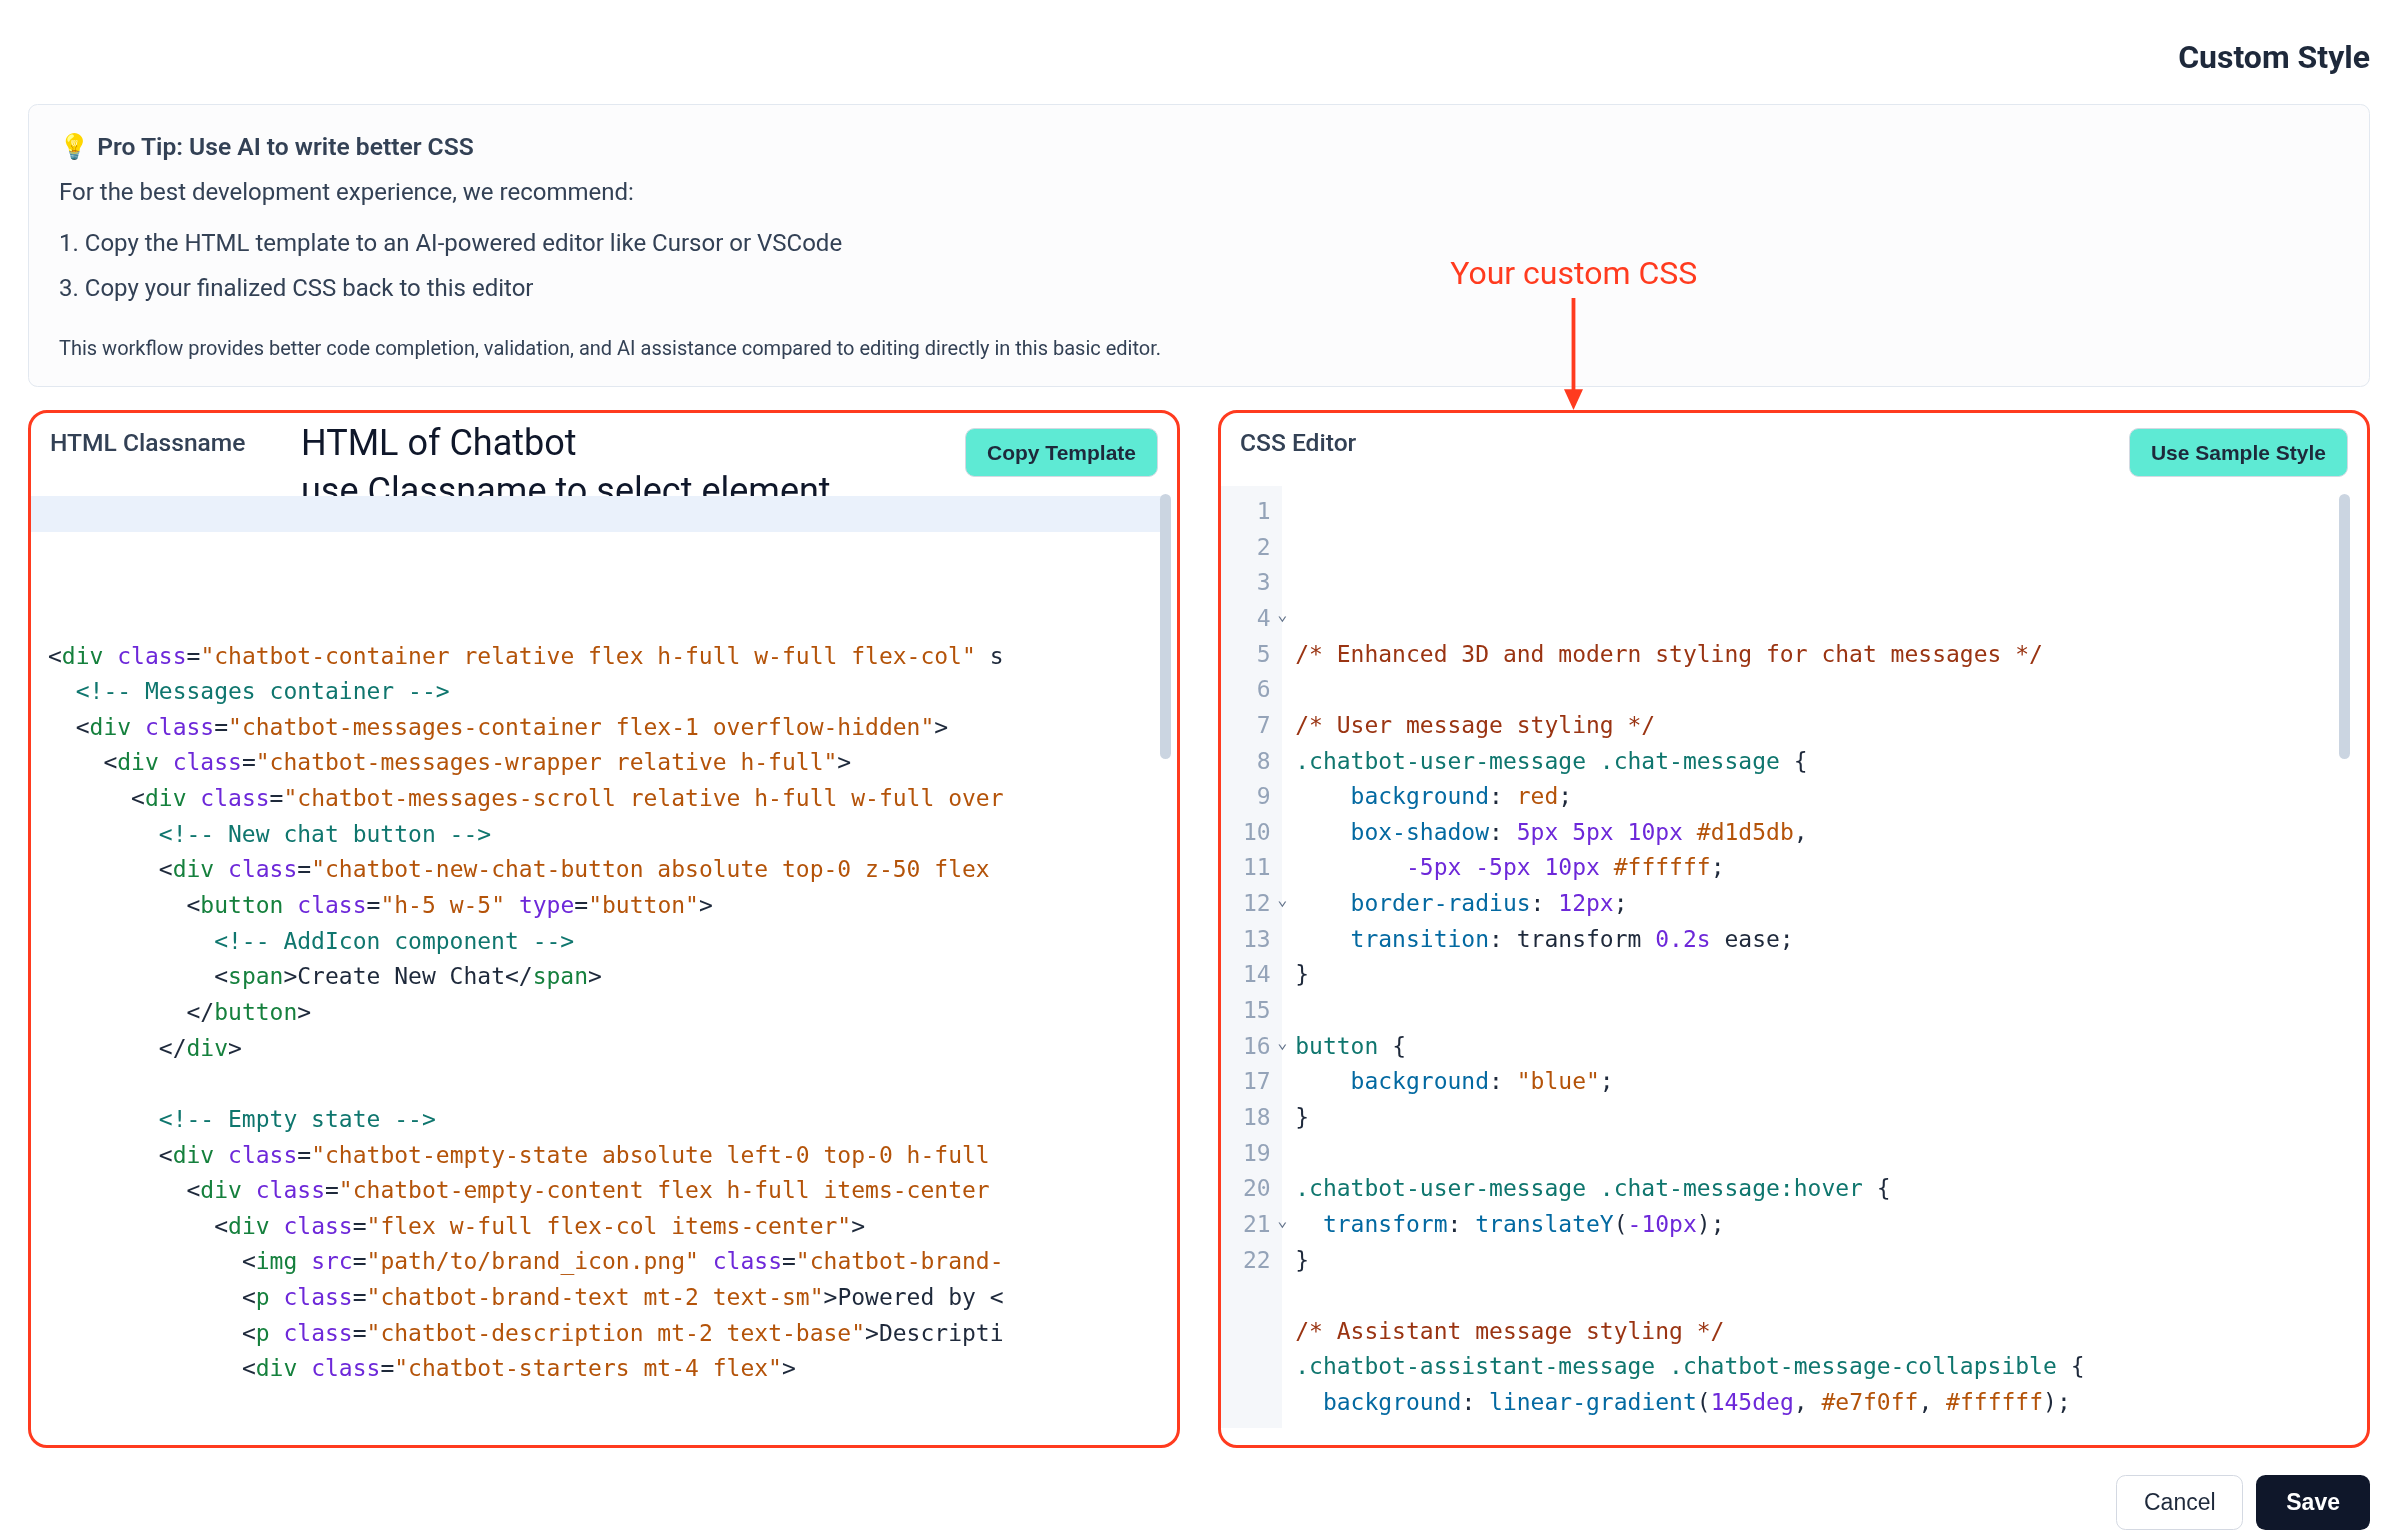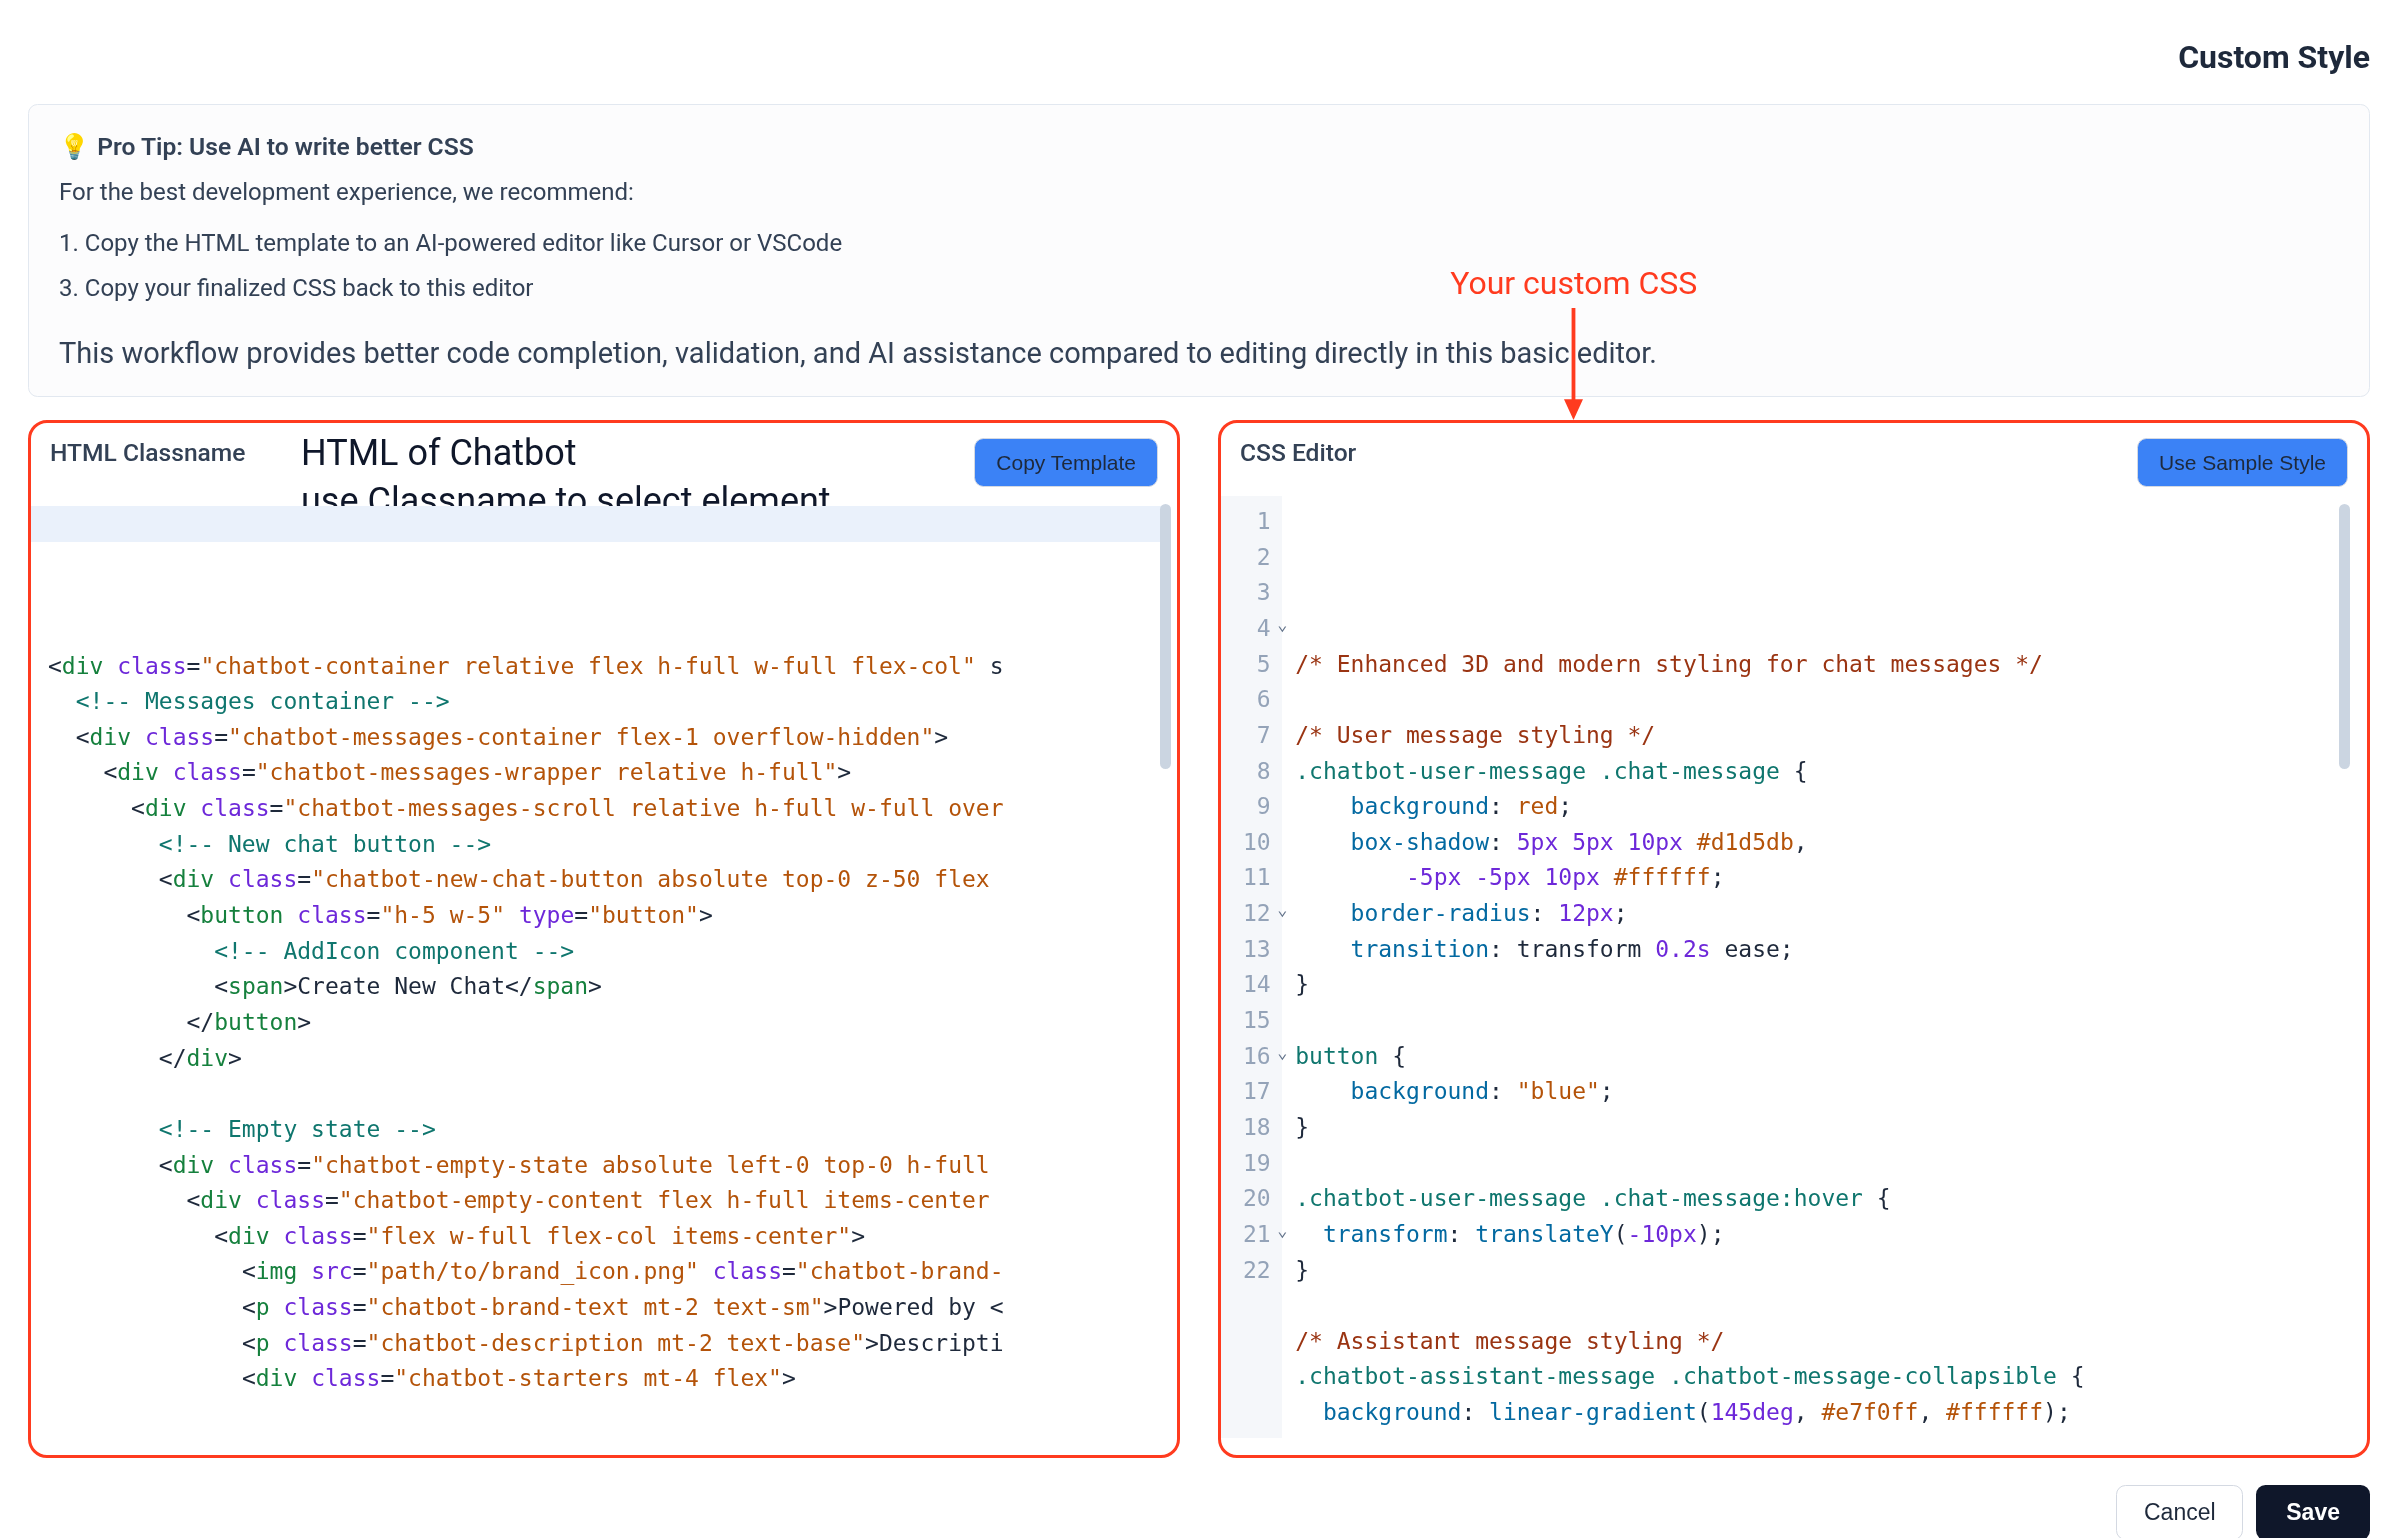--- a/index.html
+++ b/index.html
@@ -15,21 +15,21 @@
     border: 0.9px solid #e2e8f0;
     border-radius: 9.5px;
     background: #fcfcfd;
     padding: 26.5px 30px;
     margin-bottom: 23px;
   }
   .tip-title { font-size: 24.6px; font-weight: 600; color: #334155; display: flex; align-items: center; gap: 7.6px; margin-bottom: 17px; }
   .tip-intro { font-size: 24px; color: #334155; margin-bottom: 15px; }
   .tip-steps { list-style: none; margin-bottom: 13.2px; }
   .tip-steps li { font-size: 24px; color: #334155; line-height: 1.9; }
-  .tip-footer { font-size: 29px; color: #334155; margin-top: 24px; }
+  .tip-footer { font-size: 20px; color: #334155; margin-top: 24px; }
   .editor-row { display: flex; gap: 38px; position: relative; align-items: stretch; }
   .annot-overlay { position: absolute; inset: -7.6px -7.6px -7.6px -7.6px; pointer-events: none; overflow: visible; }
   .panel {
     flex: 1 1 50%;
     border: 3.8px solid #ff3b1f;
     border-radius: 19px;
     background: #fff;
     padding: 0;
     position: relative;
     overflow: hidden;
@@ -38,24 +38,24 @@
   }
   .panel-head {
     display: flex;
     justify-content: space-between;
     align-items: flex-start;
     padding: 15px 19px 9.5px 19px;
   }
   .panel-label { font-size: 24.6px; font-weight: 500; color: #334155; white-space: nowrap; }
   .panel-btn {
     border: 0.9px solid #d4d9e2;
-    background: #3b82f6;
+    background: #5eead4;
     color: #1e293b;
     font-size: 21px;
-    font-weight: 400;
+    font-weight: 700;
     padding: 11.4px 21px;
     border-radius: 9.5px;
     cursor: pointer;
   }
   .annot-left {
     position: absolute; left: 270px; top: 5.7px;
     color: #0f172a; font-size: 36px; line-height: 1.35; pointer-events: none;
   }
   .code-html {
     font-family: ui-monospace, SFMono-Regular, Menlo, Consolas, monospace;

